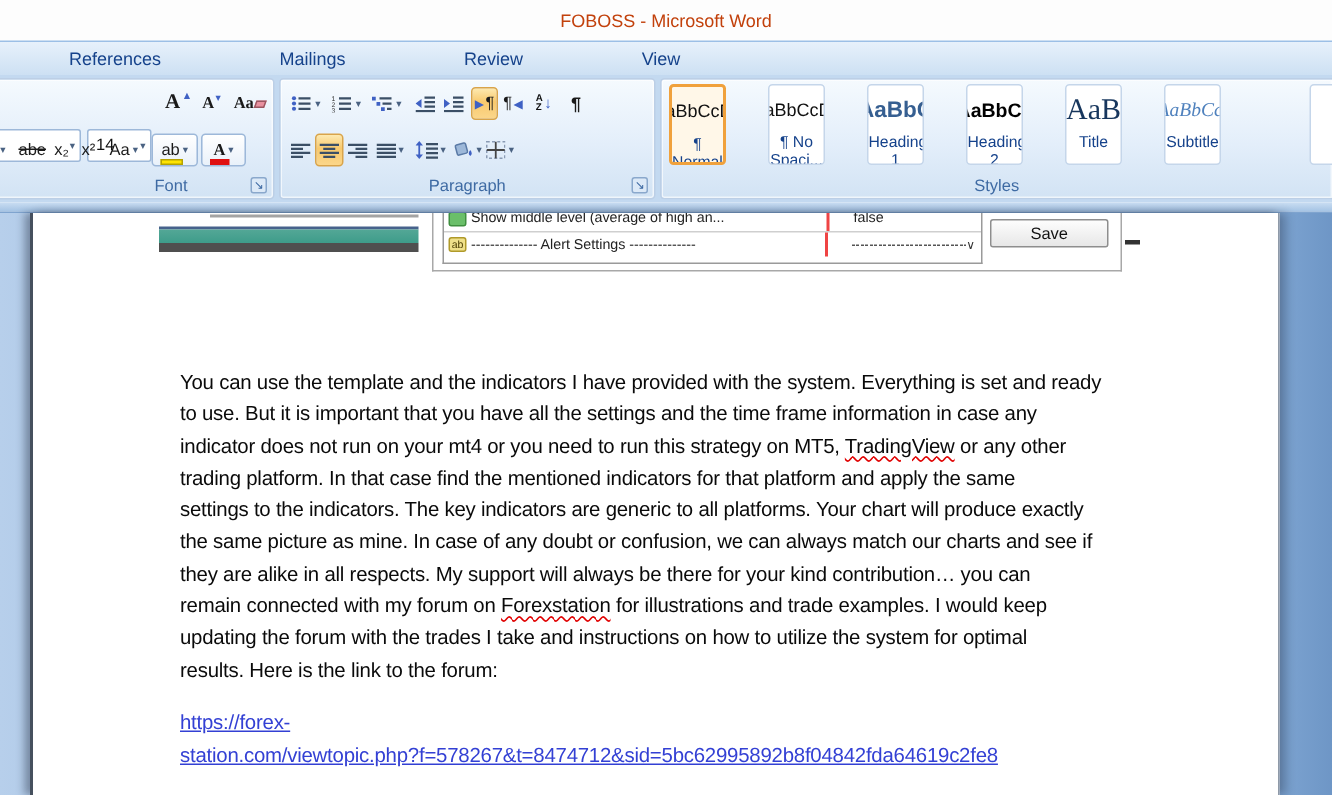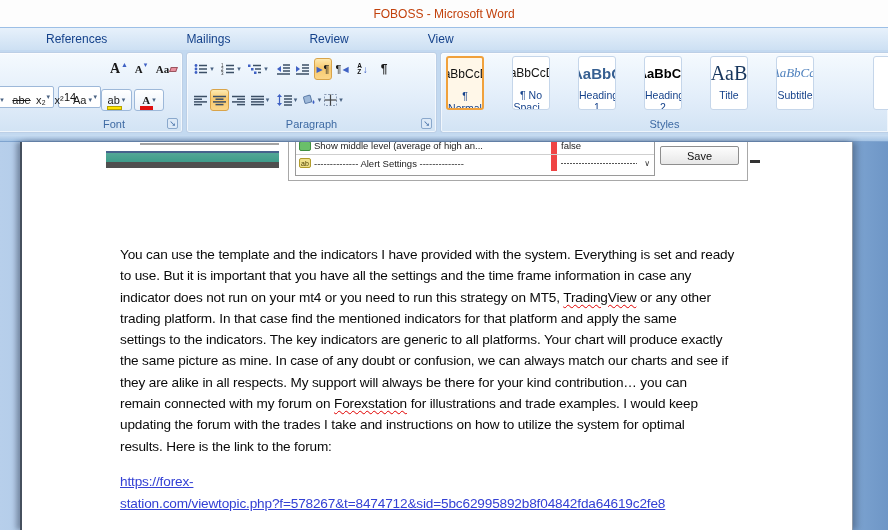--- a/index.html
+++ b/index.html
@@ -76,21 +76,21 @@
   .dlg-list { position:absolute; left:6px; top:0; width:360px; height:34px;
               border:1px solid #9a9a9a; border-top:none; overflow:hidden; }
   .dlg-row { display:flex; align-items:center; height:17px; font-size:9.5px; color:#222; white-space:nowrap; }
   .dlg-row.cut { margin-top:-5px; }
   .dlg-row + .dlg-row { border-top:1px solid #cfcfcf; }
   .dlg-icon { width:12px; height:10px; margin:0 3px 0 3px; border-radius:2px; flex:0 0 auto;
               font-size:7px; line-height:10px; text-align:center; }
   .dlg-icon.green { background:#6abf69; border:1px solid #3f8f3f; }
   .dlg-icon.yellow { background:#efe08a; border:1px solid #b09a2a; color:#4a3c00; }
   .dlg-name { width:237px; overflow:hidden; }
-  .dlg-val { border-left:6px solid #ef4444; padding-left:4px; flex:1; display:flex; align-items:center; height:100%; }
+  .dlg-val { border-left:2px solid #ef4444; padding-left:16px; flex:1; display:flex; align-items:center; height:100%; }
   .dashline { width:76px; height:1px; background:repeating-linear-gradient(to right,#555 0 2px,transparent 2px 3px); }
   .chev { margin-left:auto; margin-right:4px; font-size:8px; color:#333; }
   .btn-save { position:absolute; left:371px; top:4px; width:79px; height:19px;
               background:linear-gradient(#fdfdfd,#e7e7e7); border:1px solid #8e8e8e; border-radius:2px;
               font-size:11px; color:#111; display:flex; align-items:center; justify-content:center; }
   #frag-dash { position:absolute; left:728px; top:18px; width:10px; height:3px; background:#333; }
 
   
   #doc-lines { position:absolute; left:98px; top:102px; width:650px;
                font-size:13.6px; letter-spacing:-0.15px; line-height:21.3px; color:#0a0a0a; white-space:pre-wrap; }

